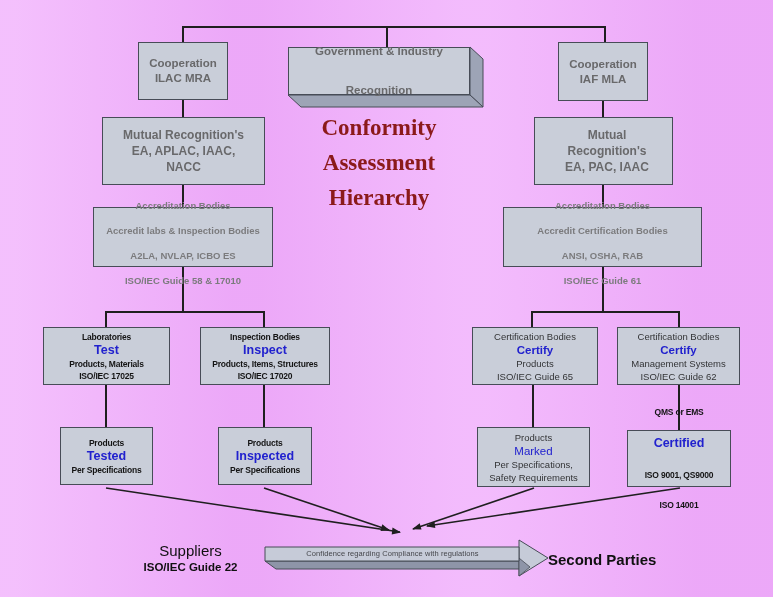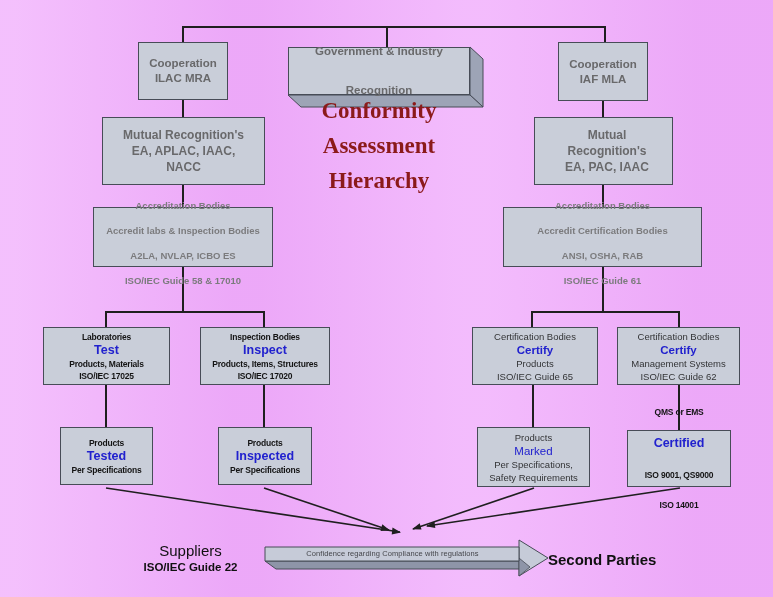--- a/index.html
+++ b/index.html
@@ -27,21 +27,21 @@
   .gtxt2 .l { color:#69696B; font-weight:bold; font-size:12px;   line-height:16px; }
   .gtxt3 .l { color:#7B7B7D; font-weight:bold; font-size:9.5px; line-height:13px;margin-top:12px; }
   .cond .h  { color:#141414; font-weight:bold; font-size:8.5px; line-height:12px; letter-spacing:-0.2px; }
   .cond .l  { color:#141414; font-weight:bold; font-size:8.5px; line-height:12px; letter-spacing:-0.2px; }
   .cond .kw { color:#2121CE; font-weight:bold; font-size:12.5px; line-height:15px; }
   .reg .h   { color:#333436; font-weight:normal; font-size:9.5px; line-height:13px; }
   .reg .l   { color:#333436; font-weight:normal; font-size:9.5px; line-height:13px; }
   .reg .kw  { color:#2121CE; font-weight:bold; font-size:11.5px; line-height:14px; }
   .kw-normal .kw { font-weight:normal; }
   #title {
-    position:absolute; left:288px; top:93px; width:182px; z-index:2;
+    position:absolute; left:288px; top:110px; width:182px; z-index:2;
     font-family:"Liberation Serif", serif; font-weight:bold;
     color:#8B1A1A; font-size:23px; line-height:35px; text-align:center;
   }
   #suppliers { position:absolute; left:118px; top:542px; width:145px; text-align:center; z-index:3; color:#101010; }
   #suppliers .t1 { font-weight:normal; font-size:15px; line-height:18px; }
   #suppliers .t2 { font-weight:bold; font-size:11.5px; line-height:15px; }
   #second-parties { position:absolute; left:548px; top:551px; width:170px; z-index:3;
     font-weight:bold; font-size:15px; color:#101010; }
   #banner-label { position:absolute; left:270px; top:549px; width:245px; z-index:3;
     font-size:7.5px; color:#45464B; text-align:center; letter-spacing:0.1px; }

